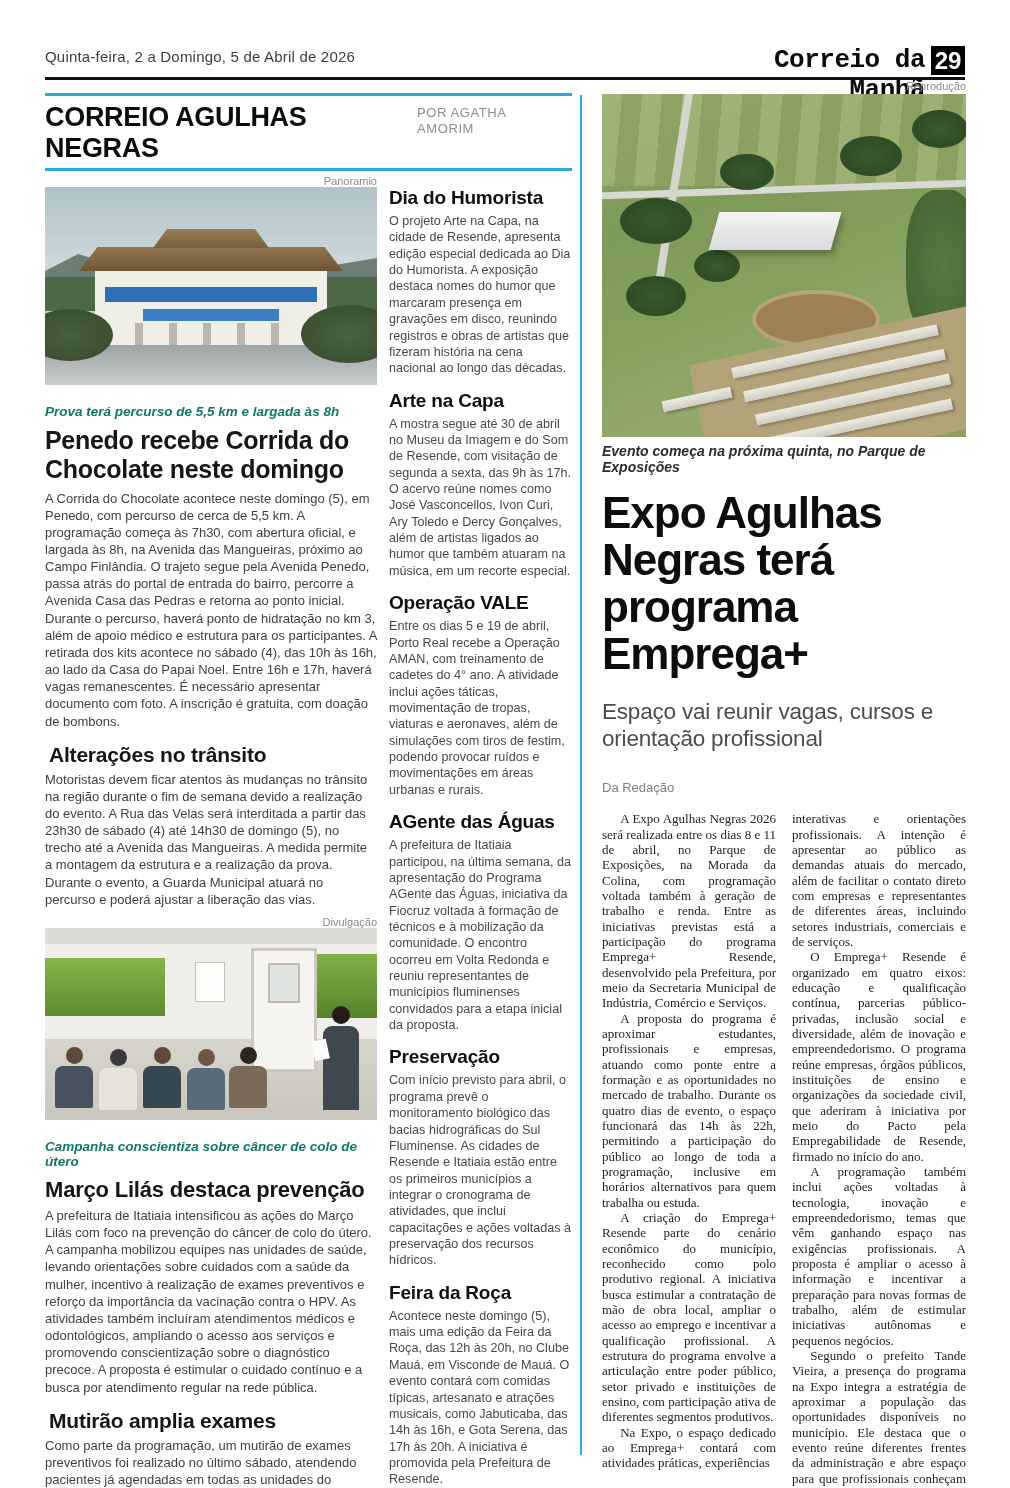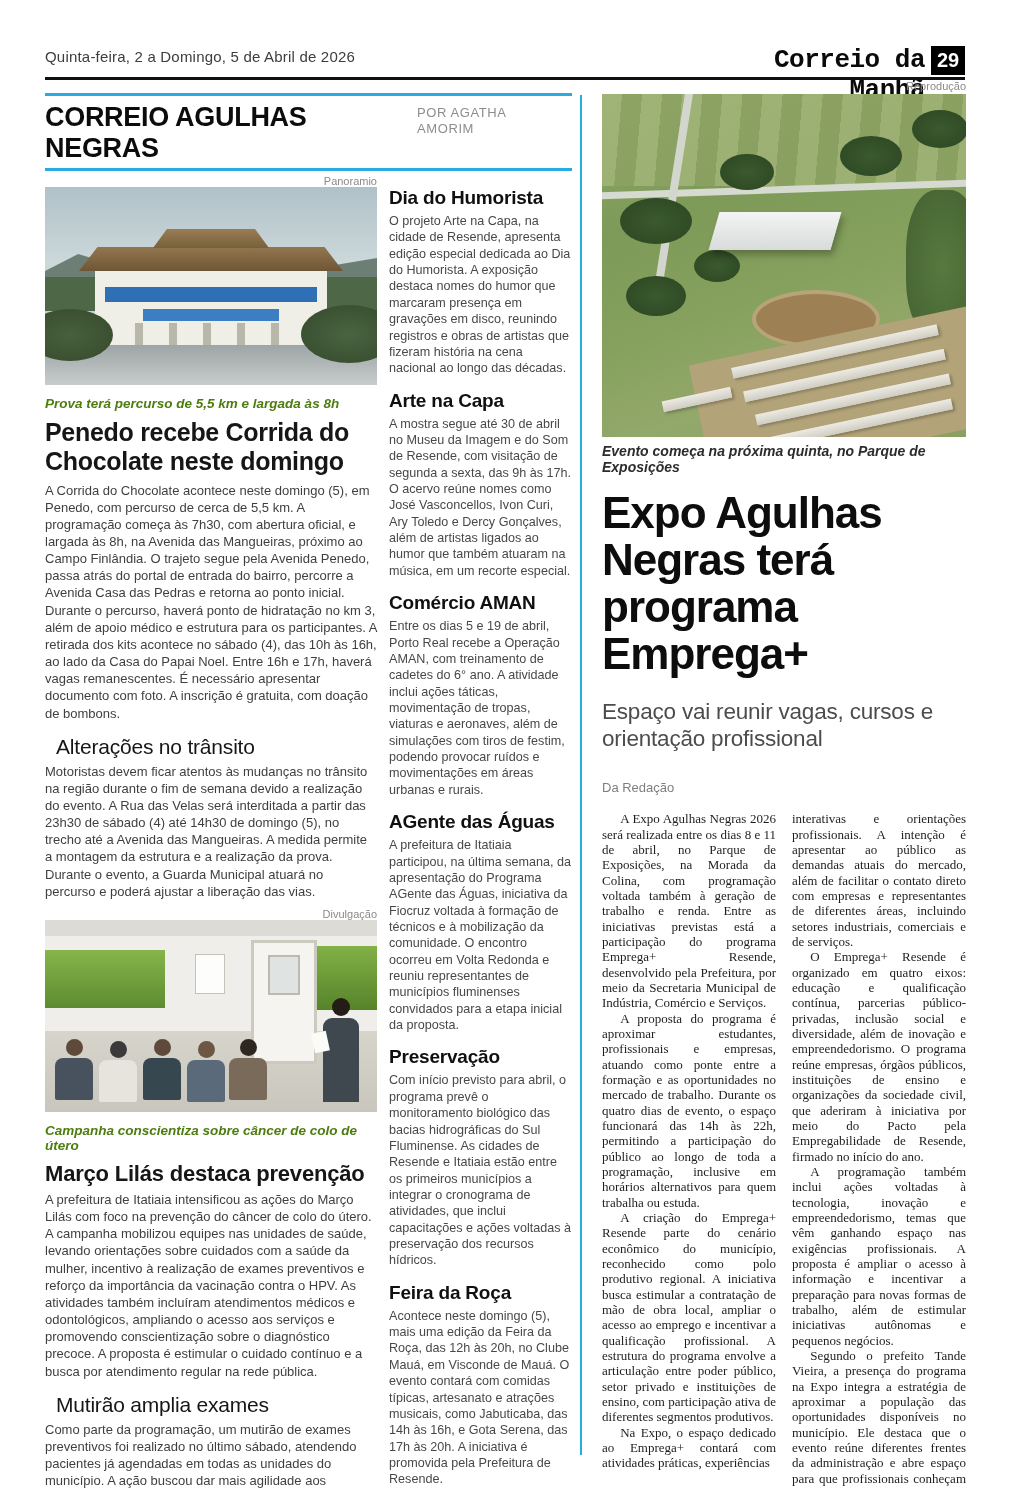--- a/index.html
+++ b/index.html
@@ -10,40 +10,40 @@
     font-family:"Liberation Sans", sans-serif; color:#222;
   }
   
   .hdr-date { position:absolute; left:45px; top:48px; font-size:15px; color:#3d3d3d; letter-spacing:.2px; }
   .hdr-section { position:absolute; left:515px; top:44px; width:207px; height:31px;
     background:#000; color:#fff; font-weight:700; font-size:19px; letter-spacing:.5px;
     display:flex; align-items:center; justify-content:center; }
   .hdr-masthead { position:absolute; left:763px; top:45px; width:162px; text-align:right;
     font-family:Liberation Mono, monospace; font-weight:700; font-size:26px; color:#0a0a0a; letter-spacing:-.5px; }
   .hdr-pagenum { position:absolute; left:931px; top:46px; width:34px; height:29px; background:#000;
-    color:#fff; font-weight:700; font-size:20px; display:flex; align-items:center; justify-content:center; }
+    color:#fff; font-weight:700; font-size:24px; display:flex; align-items:center; justify-content:center; }
   .hdr-rule { position:absolute; left:45px; width:920px; top:77px; height:3px; background:#101010; }
 
   .credit { font-size:11px; color:#8a8a8a; text-align:right; }
 
   
   .left-zone { position:absolute; left:45px; top:93px; width:527px; }
   .accent-rule { height:3px; background:#29abe2; }
   .sec-titlebar { display:flex; align-items:flex-start; padding:6px 0 4px 0; }
   .sec-title { font-size:27px; font-weight:800; letter-spacing:-.3px; color:#0c0c0c; width:372px; }
   .sec-byline { font-size:13px; color:#8d8d8d; letter-spacing:.6px; width:120px; padding-top:3px; line-height:1.25; }
   .cols-row { display:flex; gap:12px; margin-top:2px; }
   .colL { width:332px; }
   .colM { width:183px; }
 
   .photo { position:relative; width:100%; overflow:hidden; }
-  .caption { font-size:13.5px; font-style:italic; font-weight:600; color:#4d7c0f; margin-top:11px; }
+  .caption { font-size:13.5px; font-style:italic; font-weight:600; color:#0f766e; margin-top:19px; }
   .headline1 { font-size:25px; font-weight:700; line-height:1.15; color:#161616; margin:7px 0 6px 0; letter-spacing:-.3px; }
   .bodytext { font-size:13px; line-height:1.32; color:#3f3f3f; }
-  .subhead { font-size:21px; font-weight:400; color:#161616; margin:13px 0 4px 11px; letter-spacing:-.2px; }
+  .subhead { font-size:21px; font-weight:700; color:#161616; margin:13px 0 4px 4px; letter-spacing:-.2px; }
   .headline2 { font-size:22px; font-weight:700; color:#161616; margin:8px 0 4px 0; letter-spacing:-.2px; }
 
   
   .brief-title { font-size:19px; font-weight:700; color:#101010; margin:0 0 4px 0; letter-spacing:-.2px; }
   .brief-body { font-size:12.6px; line-height:1.3; color:#484848; }
   .brief { margin-bottom:13px; }
 
   
   .vdivider { position:absolute; left:580px; top:95px; width:2px; height:1360px; background:#29abe2; }
 
@@ -201,22 +201,22 @@
       <div class="colM" style="padding-top:14px;">
         <div class="brief">
           <h3 class="brief-title">Dia do Humorista</h3>
           <p class="brief-body">O projeto Arte na Capa, na cidade de Resende, apresenta edição especial dedicada ao Dia do Humorista. A exposição destaca nomes do humor que marcaram presença em gravações em disco, reunindo registros e obras de artistas que fizeram história na cena nacional ao longo das décadas.</p>
         </div>
         <div class="brief">
           <h3 class="brief-title">Arte na Capa</h3>
           <p class="brief-body">A mostra segue até 30 de abril no Museu da Imagem e do Som de Resende, com visitação de segunda a sexta, das 9h às 17h. O acervo reúne nomes como José Vasconcellos, Ivon Curi, Ary Toledo e Dercy Gonçalves, além de artistas ligados ao humor que também atuaram na música, em um recorte especial.</p>
         </div>
         <div class="brief">
-          <h3 class="brief-title">Comércio AMAN</h3>
-          <p class="brief-body">Entre os dias 5 e 19 de abril, Porto Real recebe a Operação AMAN, com treinamento de cadetes do 6° ano. A atividade inclui ações táticas, movimentação de tropas, viaturas e aeronaves, além de simulações com tiros de festim, podendo provocar ruídos e movimentações em áreas urbanas e rurais.</p>
+          <h3 class="brief-title">Operação VALE</h3>
+          <p class="brief-body">Entre os dias 5 e 19 de abril, Porto Real recebe a Operação AMAN, com treinamento de cadetes do 4° ano. A atividade inclui ações táticas, movimentação de tropas, viaturas e aeronaves, além de simulações com tiros de festim, podendo provocar ruídos e movimentações em áreas urbanas e rurais.</p>
         </div>
         <div class="brief">
           <h3 class="brief-title">AGente das Águas</h3>
           <p class="brief-body">A prefeitura de Itatiaia participou, na última semana, da apresentação do Programa AGente das Águas, iniciativa da Fiocruz voltada à formação de técnicos e à mobilização da comunidade. O encontro ocorreu em Volta Redonda e reuniu representantes de municípios fluminenses convidados para a etapa inicial da proposta.</p>
         </div>
         <div class="brief">
           <h3 class="brief-title">Preservação</h3>
           <p class="brief-body">Com início previsto para abril, o programa prevê o monitoramento biológico das bacias hidrográficas do Sul Fluminense. As cidades de Resende e Itatiaia estão entre os primeiros municípios a integrar o cronograma de atividades, que inclui capacitações e ações voltadas à preservação dos recursos hídricos.</p>
         </div>
         <div class="brief">

